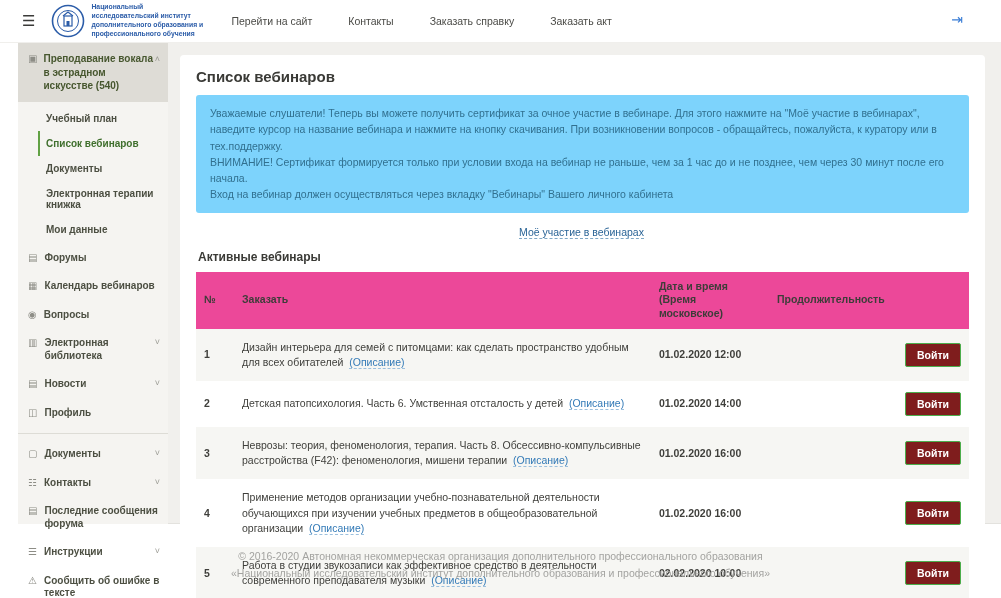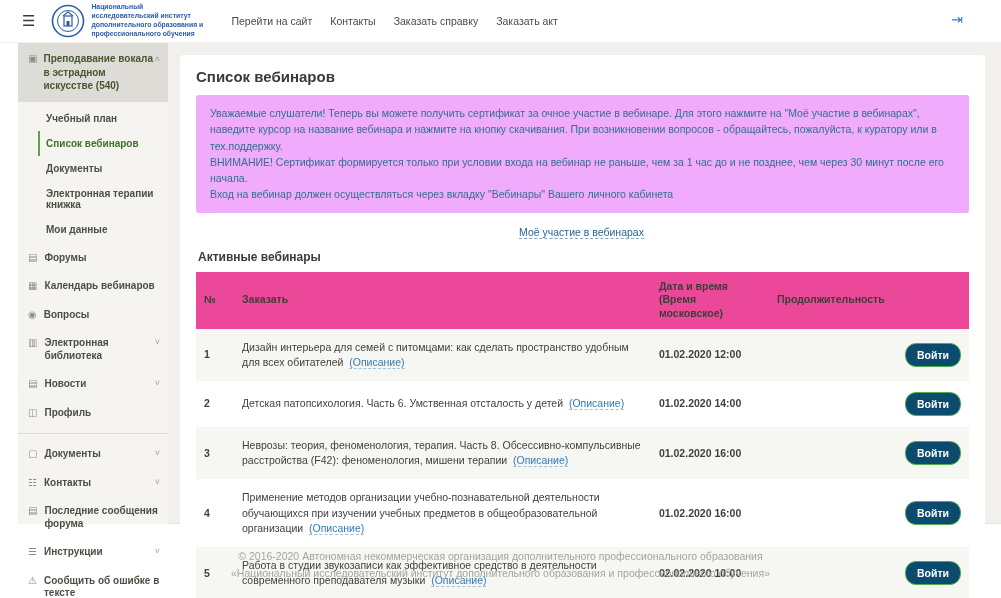--- a/index.html
+++ b/index.html
@@ -7,21 +7,21 @@
     font-family: "Liberation Sans", "DejaVu Sans", sans-serif;
     background: #ffffff; color: #3d3f3a; }
 
   
   .topbar { height: 42px; display: flex; align-items: center; background: #fff;
     padding: 0 14px 0 22px; position: relative; }
   .hamburger { font-size: 15px; color: #3a3a38; cursor: pointer; margin-right: 16px; }
   .logo-wrap { display: flex; align-items: center; gap: 6px; width: 152px; }
   .logo-emblem { flex: 0 0 auto; }
   .logo-text { font-size: 6.8px; line-height: 1.3; color: #2b5ca8; font-weight: 700; }
-  .top-nav { display: flex; gap: 18px; margin-left: 28px; }
+  .top-nav { display: flex; gap: 36px; margin-left: 28px; }
   .navlink { font-size: 10.5px; color: #4a4a46; text-decoration: none; cursor: pointer; }
   .logout { position: absolute; right: 38px; top: 12px; color: #3d7fd6; font-size: 14px;
     cursor: pointer; line-height: 1; }
 
   
   .layout { display: flex; height: 482px; padding-left: 18px; background: #fff;
     border-top: 1px solid #f0efec; }
   .sidebar { width: 150px; flex: 0 0 150px; background: #f5f4f1; font-size: 10px;
     font-weight: 700; color: #4c4f42; padding-bottom: 10px; }
   .course-head { background: #dedcd6; padding: 9px 10px 9px 10px; display: flex;
@@ -37,43 +37,43 @@
     cursor: pointer; position: relative; line-height: 1.25; }
   .sb-item .lbl { flex: 1 1 auto; }
   .sb-item .chev { margin-left: auto; }
   .sb-divider { border-top: 1px solid #dddcd6; margin: 6px 0; }
 
   .main { flex: 1 1 auto; background: #f1f0ed; padding: 12px 16px 0 12px;
     border-bottom: 1px solid #e3e2de; }
   .card { background: #fff; border-radius: 4px; padding: 13px 16px 16px 16px;
     min-height: 408px; }
   .page-title { font-size: 15px; font-weight: 700; color: #3a3a36; margin-bottom: 10px; }
-  .notice { background: #f0abfc; border-radius: 3px; padding: 10px 14px; color: #31708f;
+  .notice { background: #7dd3fc; border-radius: 3px; padding: 10px 14px; color: #31708f;
     font-size: 10.5px; line-height: 1.55; }
   .participation { text-align: center; margin: 9px 2px 10px 0; }
   .participation a { font-size: 10.5px; color: #2a6496; text-decoration: none;
     border-bottom: 1px dashed #7fa8c6; cursor: pointer; }
   .section-title { font-size: 12px; font-weight: 700; color: #3a3a36; margin: 4px 0 8px 2px; }
 
   
   table { width: 100%; border-collapse: collapse; font-size: 10.5px; }
   thead th { background: #ec4899; text-align: left; font-weight: 700; color: #3d3d39;
     padding: 8px 8px; line-height: 1.3; }
   th.col-num { width: 38px; }
   th.col-date { width: 118px; }
   th.col-dur { width: 128px; }
   th.col-btn { width: 64px; }
   tbody tr:nth-child(odd) { background: #f6f6f3; }
   tbody td { padding: 11px 8px; vertical-align: middle; line-height: 1.45; color: #3f3f3b; }
   td.num { font-weight: 700; }
   td.date { font-weight: 700; white-space: nowrap; }
   .desc-link { color: #337ab7; cursor: pointer; border-bottom: 1px dashed #9cc0de;
     white-space: nowrap; margin-top: 32px; }
-  .btn-enter { background: #0c4a6e; border: 1px solid #4cae4c; color: #fff;
-    font-size: 10.5px; font-weight: 700; padding: 5px 11px; border-radius: 11px;
+  .btn-enter { background: #7f1d1d; border: 1px solid #4cae4c; color: #fff;
+    font-size: 10.5px; font-weight: 700; padding: 5px 11px; border-radius: 2px;
     cursor: pointer; font-family: inherit; }
 
   
   .footer { text-align: center; padding-top: 24px; font-size: 10.5px; color: #a3a3a0;
     line-height: 1.6; background: #fff; }
 </style>
 </head>
 <body>
 
 <div class="topbar">

